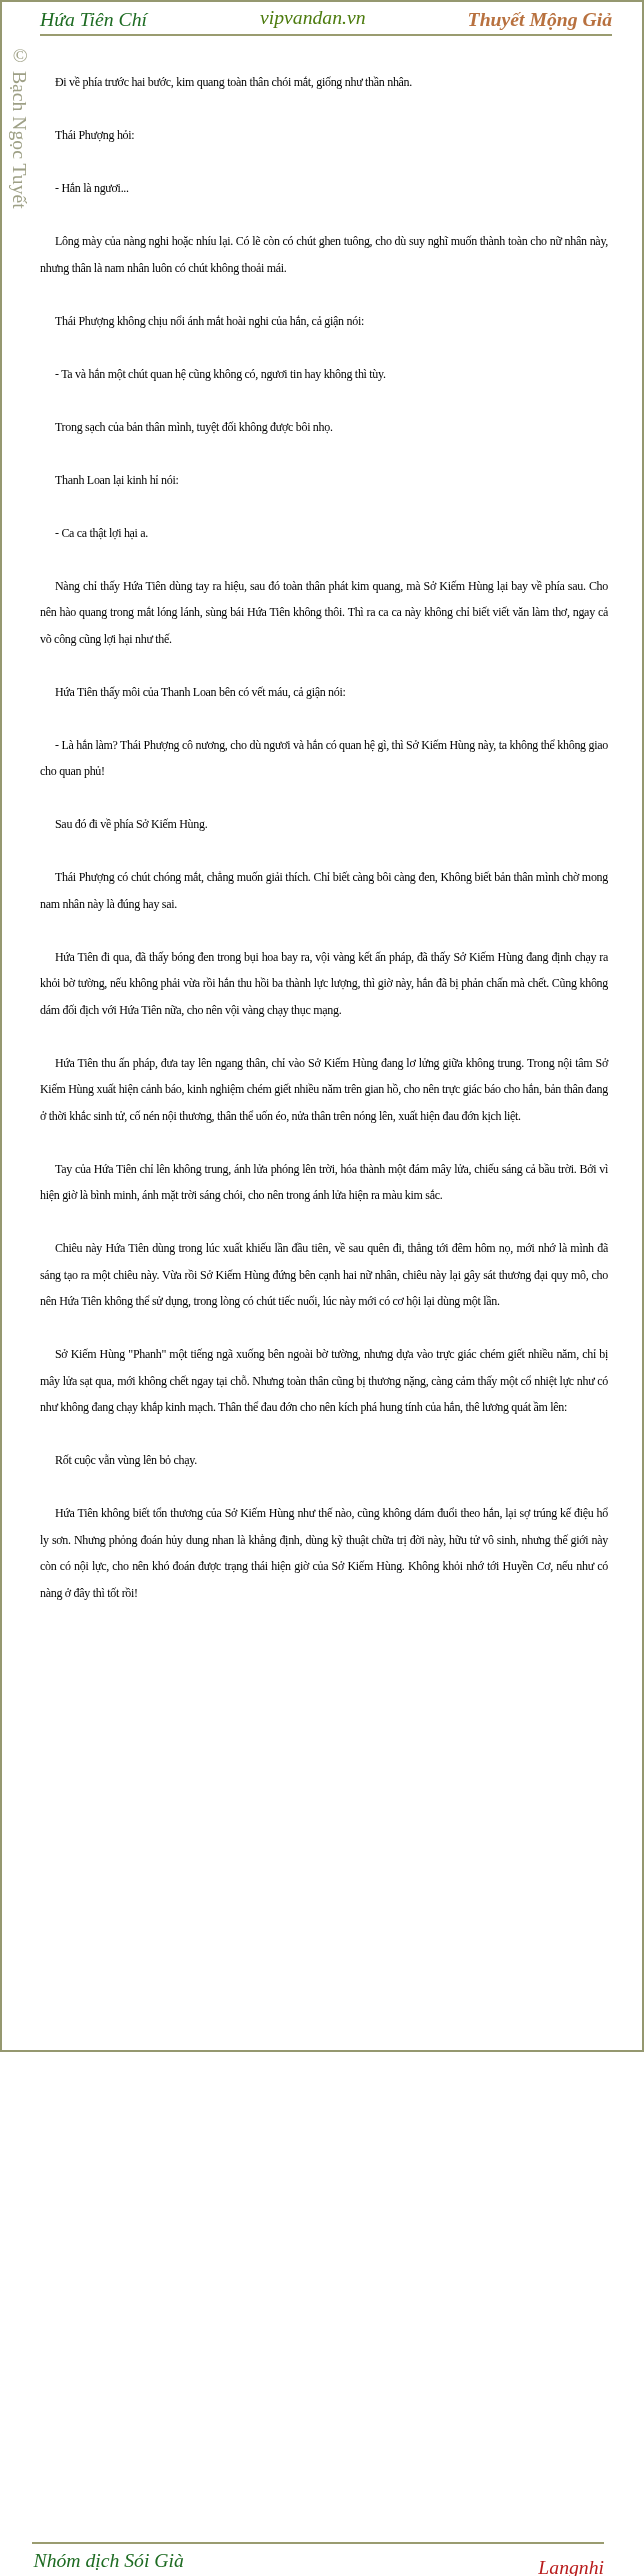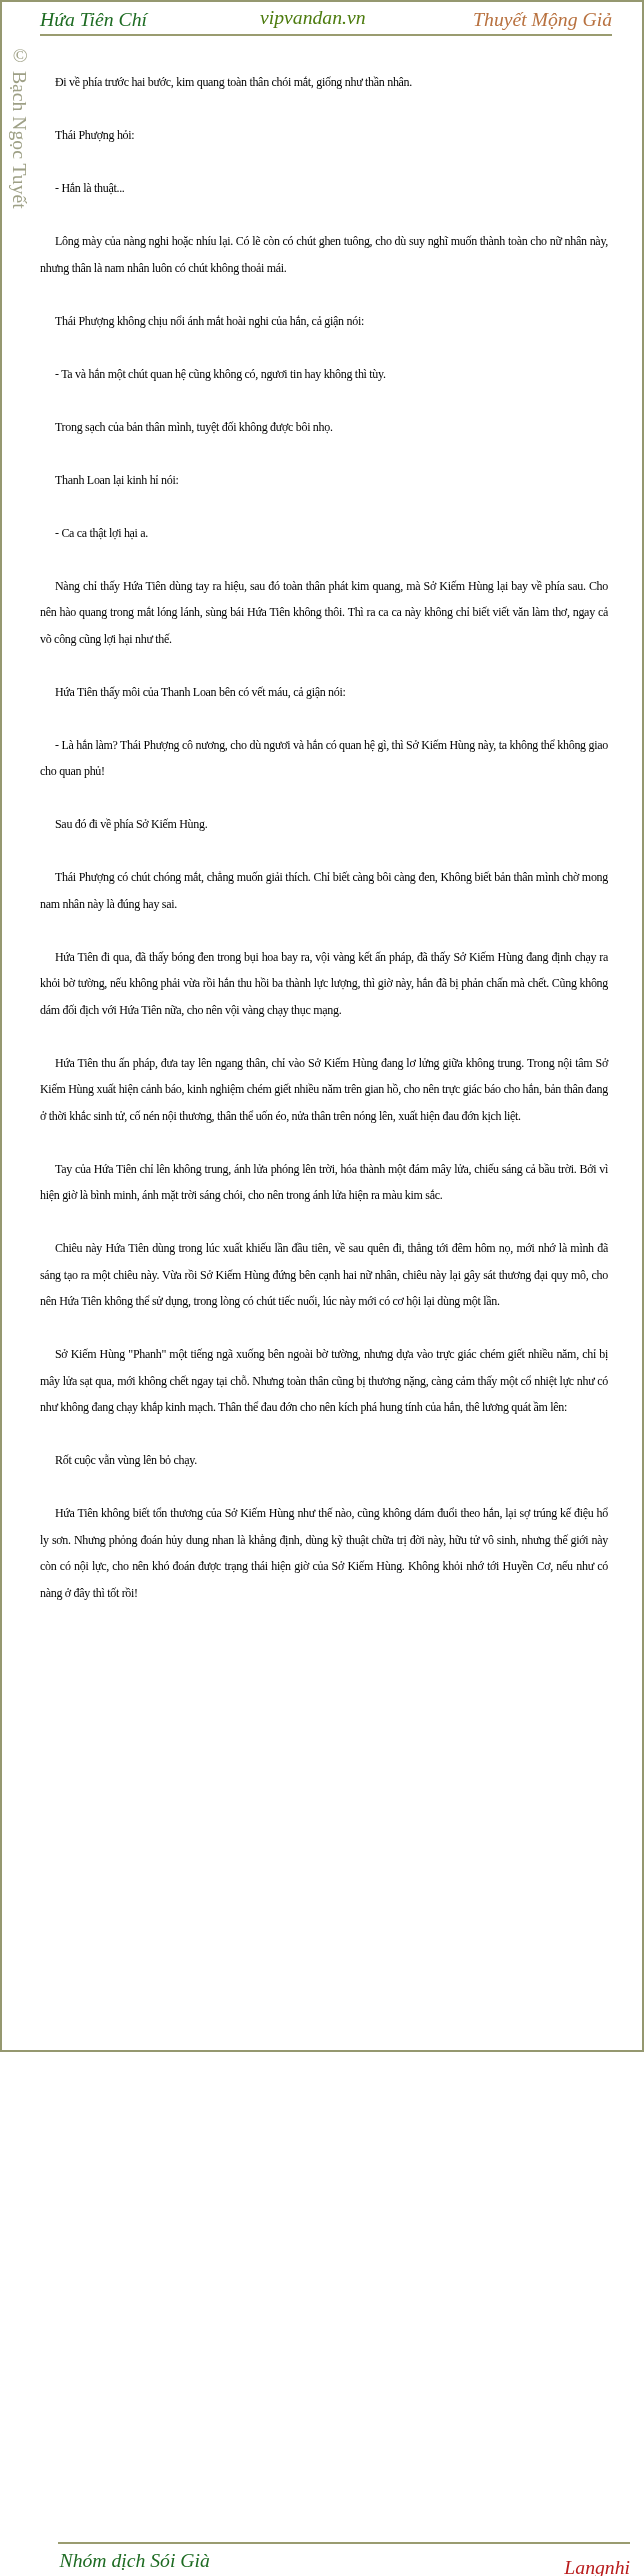--- a/index.html
+++ b/index.html
@@ -44,20 +44,21 @@
       position: absolute;
       left: 220px;
       top: 1px;
       color: #4d7c0f;
     }
     .header .author {
       position: absolute;
       right: 0;
       top: 3px;
       color: #b8713f;
+      font-weight: bold;
     }
     .watermark {
       position: absolute;
       left: 7.6px;
       top: 42px;
       writing-mode: vertical-rl;
       font-family: "Liberation Serif", "DejaVu Serif", serif;
       font-size: 19.7px;
       color: #9ea086;
       white-space: nowrap;
@@ -74,21 +75,21 @@
       color: #000000;
       text-align: justify;
       letter-spacing: -0.3px;
     }
     .content p {
       margin: 0 0 26.5px 0;
       text-indent: 15px;
     }
     .footer {
       position: absolute;
-      left: 56px;
+      left: 30px;
       top: 2540px;
       width: 572px;
       height: 33px;
       border-top: 2.3px solid #9a9c70;
       font-family: "Liberation Serif", "DejaVu Serif", serif;
       font-style: italic;
       font-size: 19.7px;
     }
     .footer .group {
       position: absolute;
@@ -113,21 +114,21 @@
     <span class="title">Hứa Tiên Chí</span>
     <span class="site">vipvandan.vn</span>
     <span class="author">Thuyết Mộng Giả</span>
   </div>
 
   <div class="watermark">© Bạch Ngọc Tuyết</div>
 
   <div class="content">
     <p>Đi về phía trước hai bước, kim quang toàn thân chói mắt, giống như thần nhân.</p>
     <p>Thái Phượng hỏi:</p>
-    <p>- Hắn là thuật...</p>
+    <p>- Hắn là ngươi...</p>
     <p>Lông mày của nàng nghi hoặc nhíu lại. Có lẽ còn có chút ghen tuông, cho dù suy nghĩ muốn thành toàn cho nữ nhân này, nhưng thân là nam nhân luôn có chút không thoải mái.</p>
     <p>Thái Phượng không chịu nổi ánh mắt hoài nghi của hắn, cả giận nói:</p>
     <p>- Ta và hắn một chút quan hệ cũng không có, ngươi tin hay không thì tùy.</p>
     <p>Trong sạch của bản thân mình, tuyệt đối không được bôi nhọ.</p>
     <p>Thanh Loan lại kinh hỉ nói:</p>
     <p>- Ca ca thật lợi hại a.</p>
     <p>Nàng chỉ thấy Hứa Tiên dùng tay ra hiệu, sau đó toàn thân phát kim quang, mà Sở Kiếm Hùng lại bay về phía sau. Cho nên hào quang trong mắt lóng lánh, sùng bái Hứa Tiên không thôi. Thì ra ca ca này không chỉ biết viết văn làm thơ, ngay cả võ công cũng lợi hại như thế.</p>
     <p>Hứa Tiên thấy môi của Thanh Loan bên có vết máu, cả giận nói:</p>
     <p>- Là hắn làm? Thái Phượng cô nương, cho dù ngươi và hắn có quan hệ gì, thì Sở Kiếm Hùng này, ta không thể không giao cho quan phủ!</p>
     <p>Sau đó đi về phía Sở Kiếm Hùng.</p>

